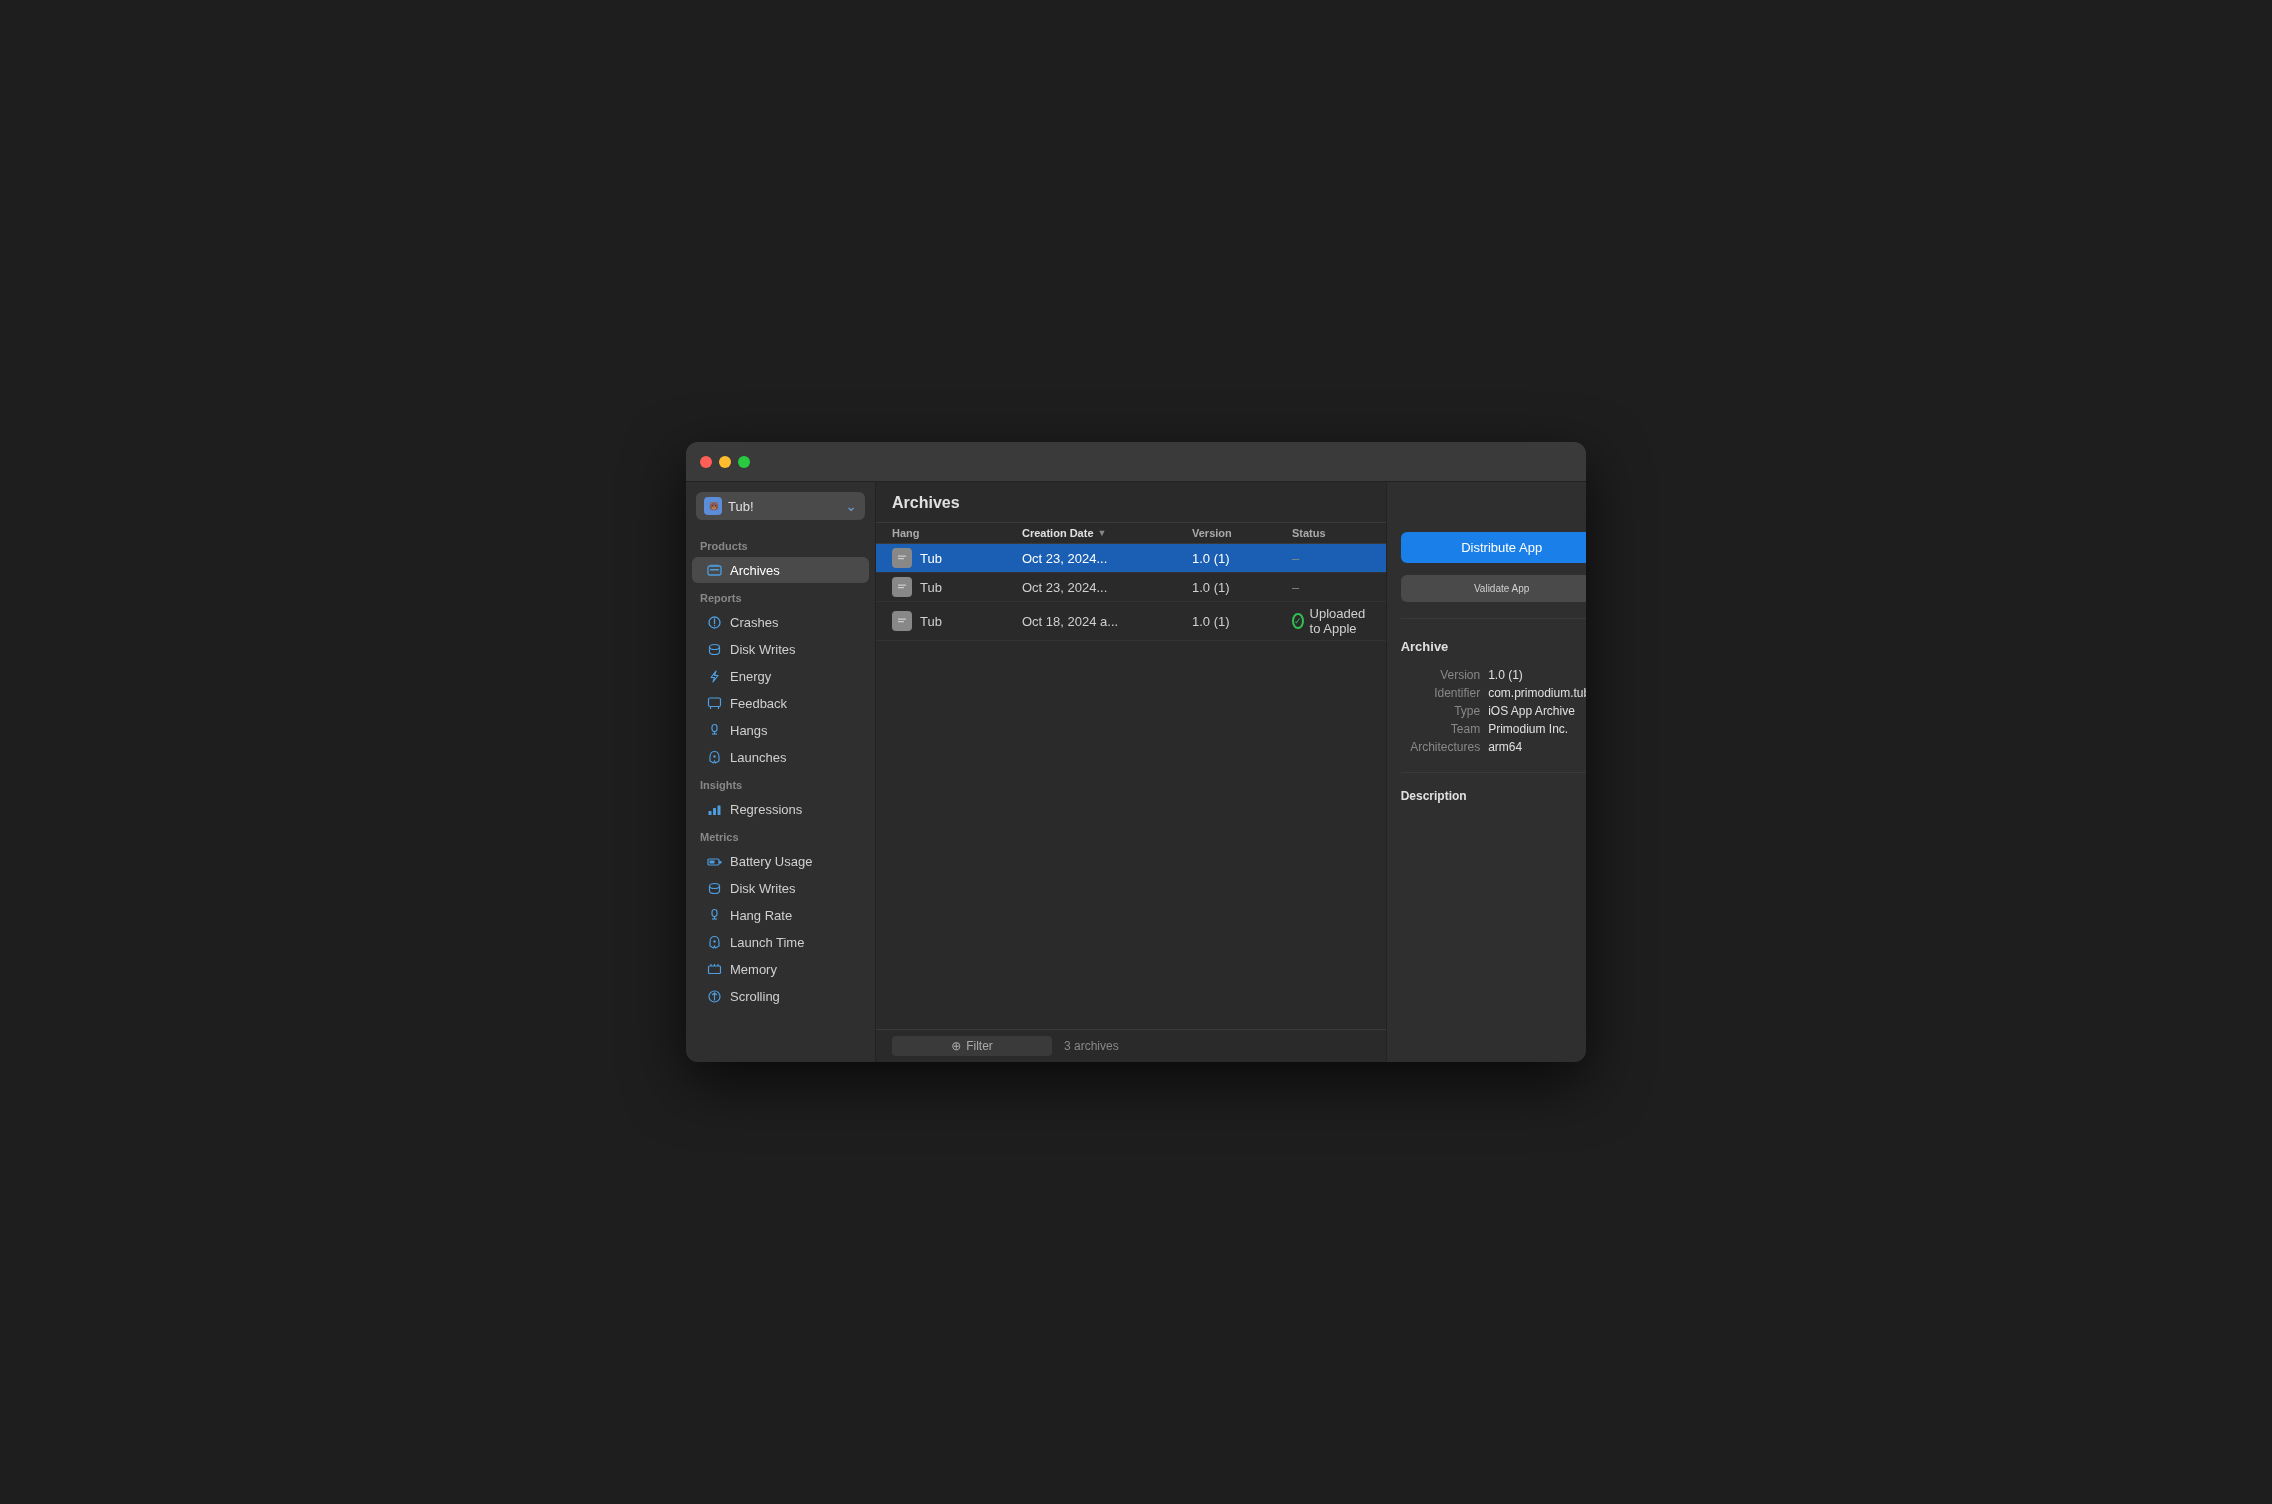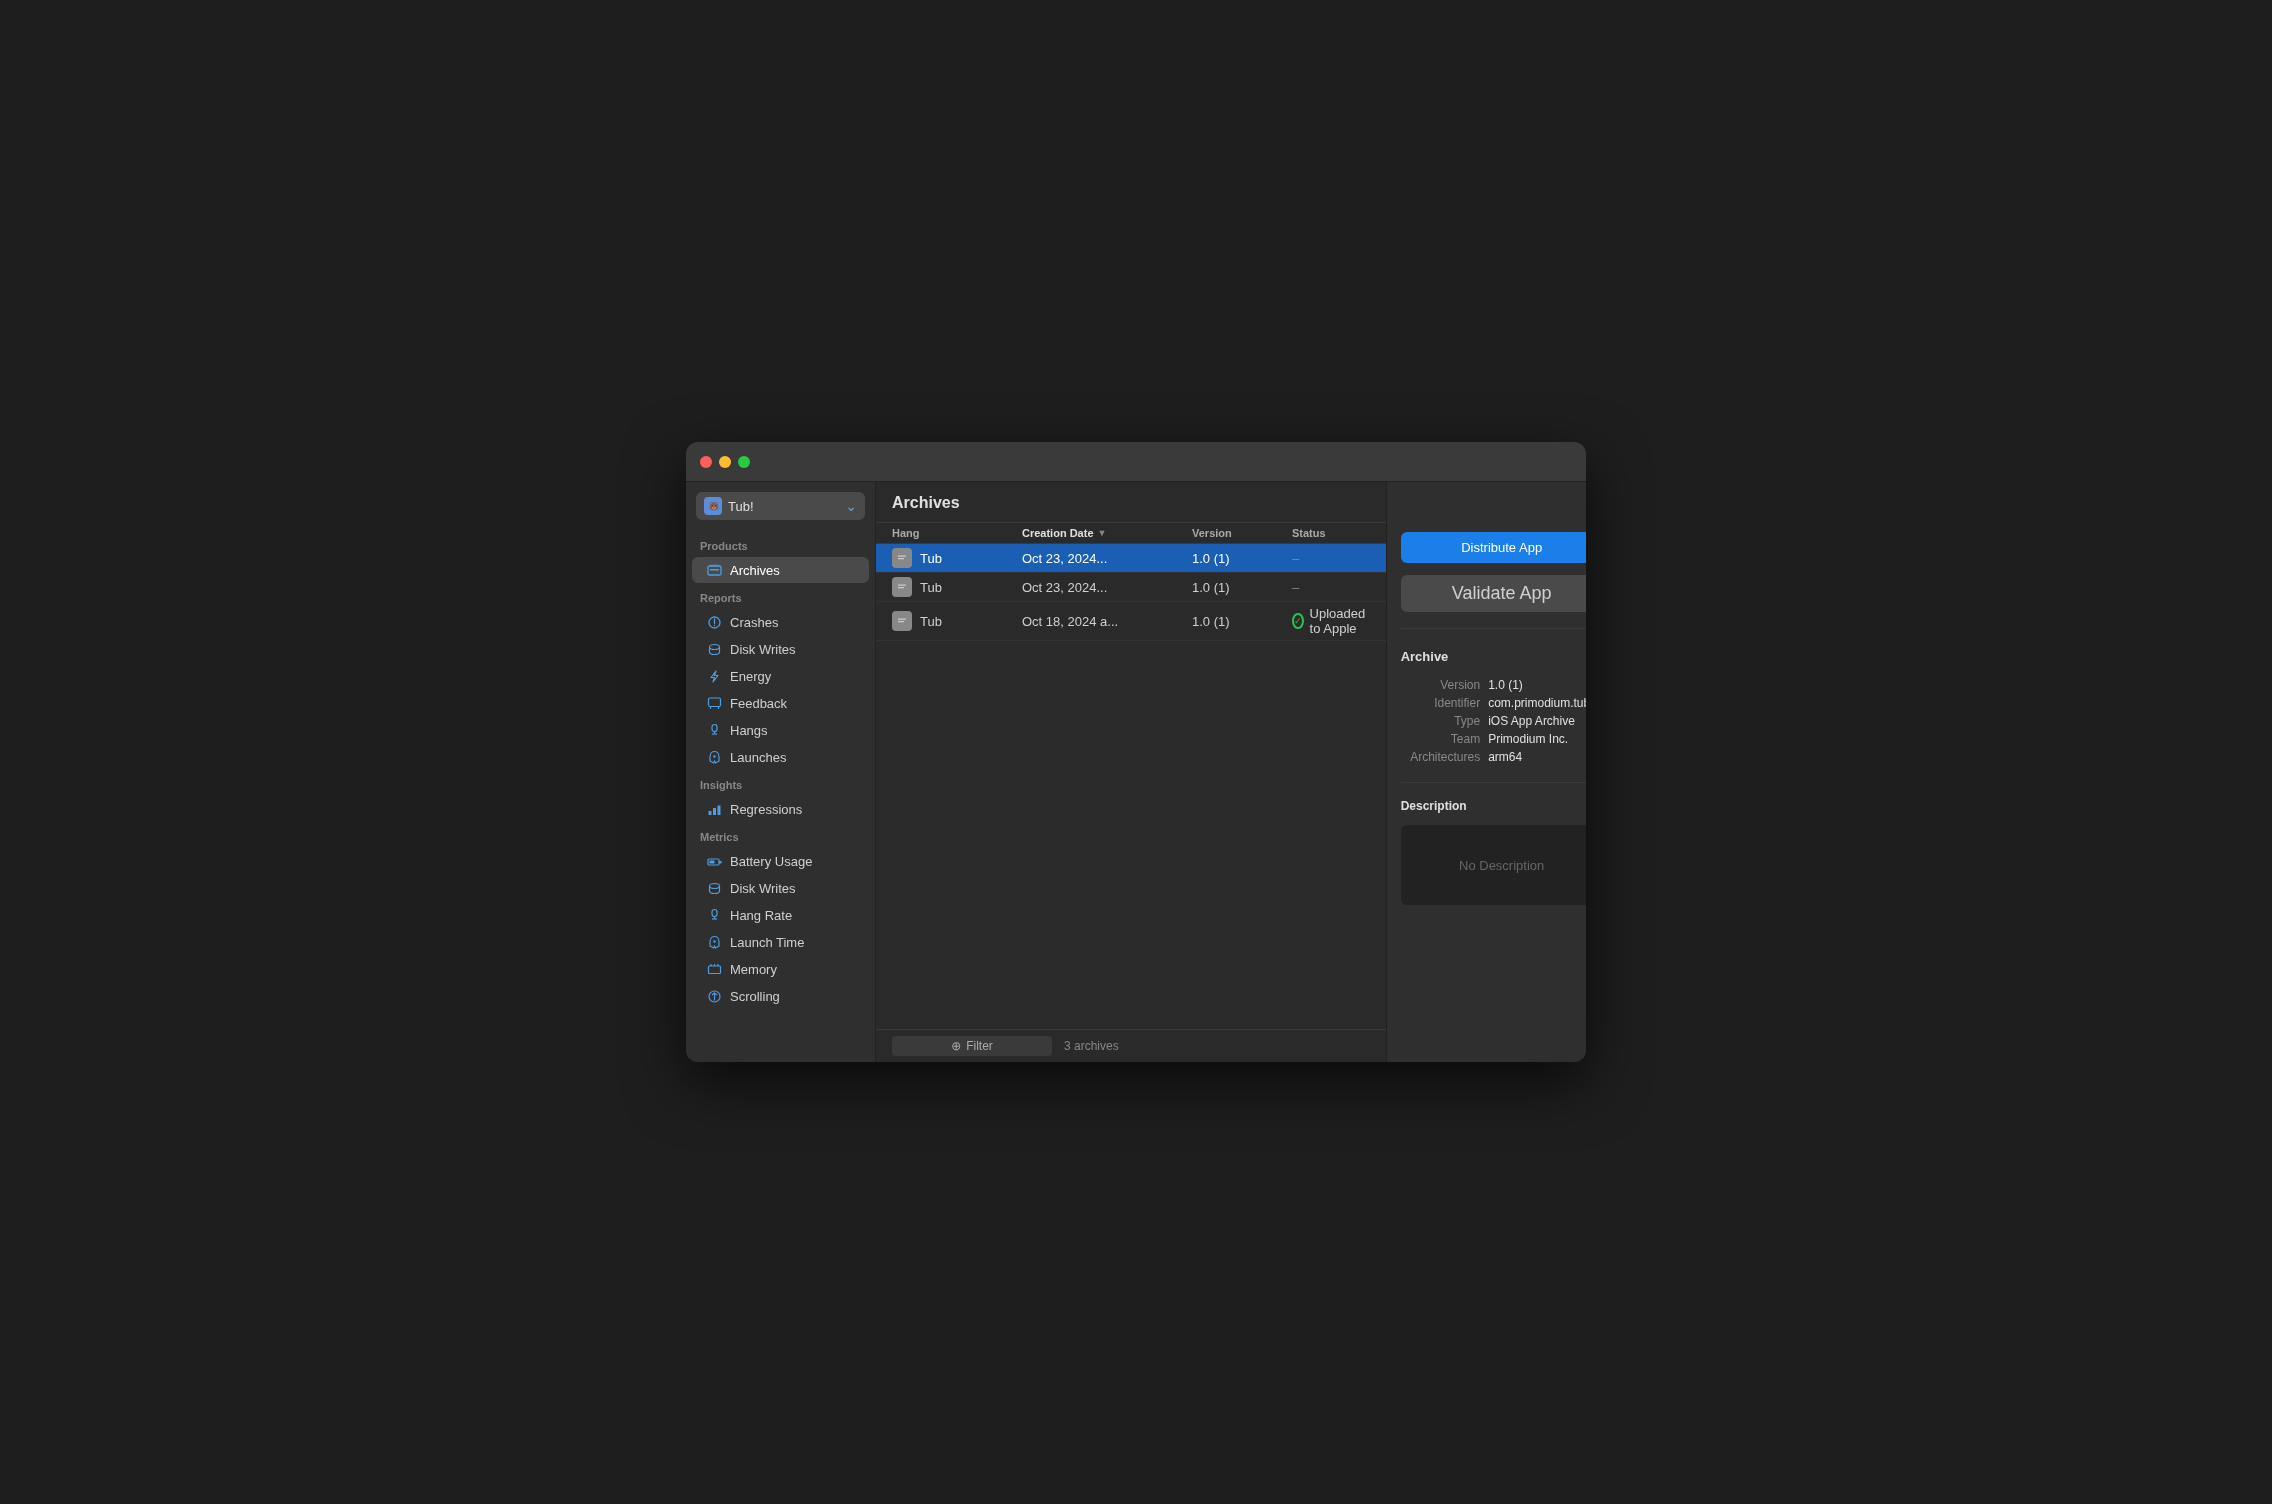--- a/index.html
+++ b/index.html
@@ -273,21 +273,21 @@
       width: 100%;
       text-align: center;
       margin-top: 36px;
     }
     .btn-validate {
       background: #4a4a4a;
       color: #d0d0d0;
       border: none;
       border-radius: 6px;
       padding: 8px 14px;
-      font-size: 18px;
+      font-size: 10px;
       font-weight: 500;
       cursor: pointer;
       width: 100%;
       text-align: center;
     }
     .archive-section-title {
       color: #e0e0e0;
       font-size: 13px;
       font-weight: 600;
       padding-top: 4px;
@@ -638,18 +638,15 @@
         <tr>
           <td class="info-label">Architectures</td>
           <td class="info-value">arm64</td>
         </tr>
       </tbody>
         </table>
 
       <hr class="divider">
 
       <div class="desc-section-title">Description</div>
-      <div class="desc-box">
-        <span class="desc-placeholder">No Description</span>
-      </div>
     </div>
   </div>
 </div>
 
 </body></html>

